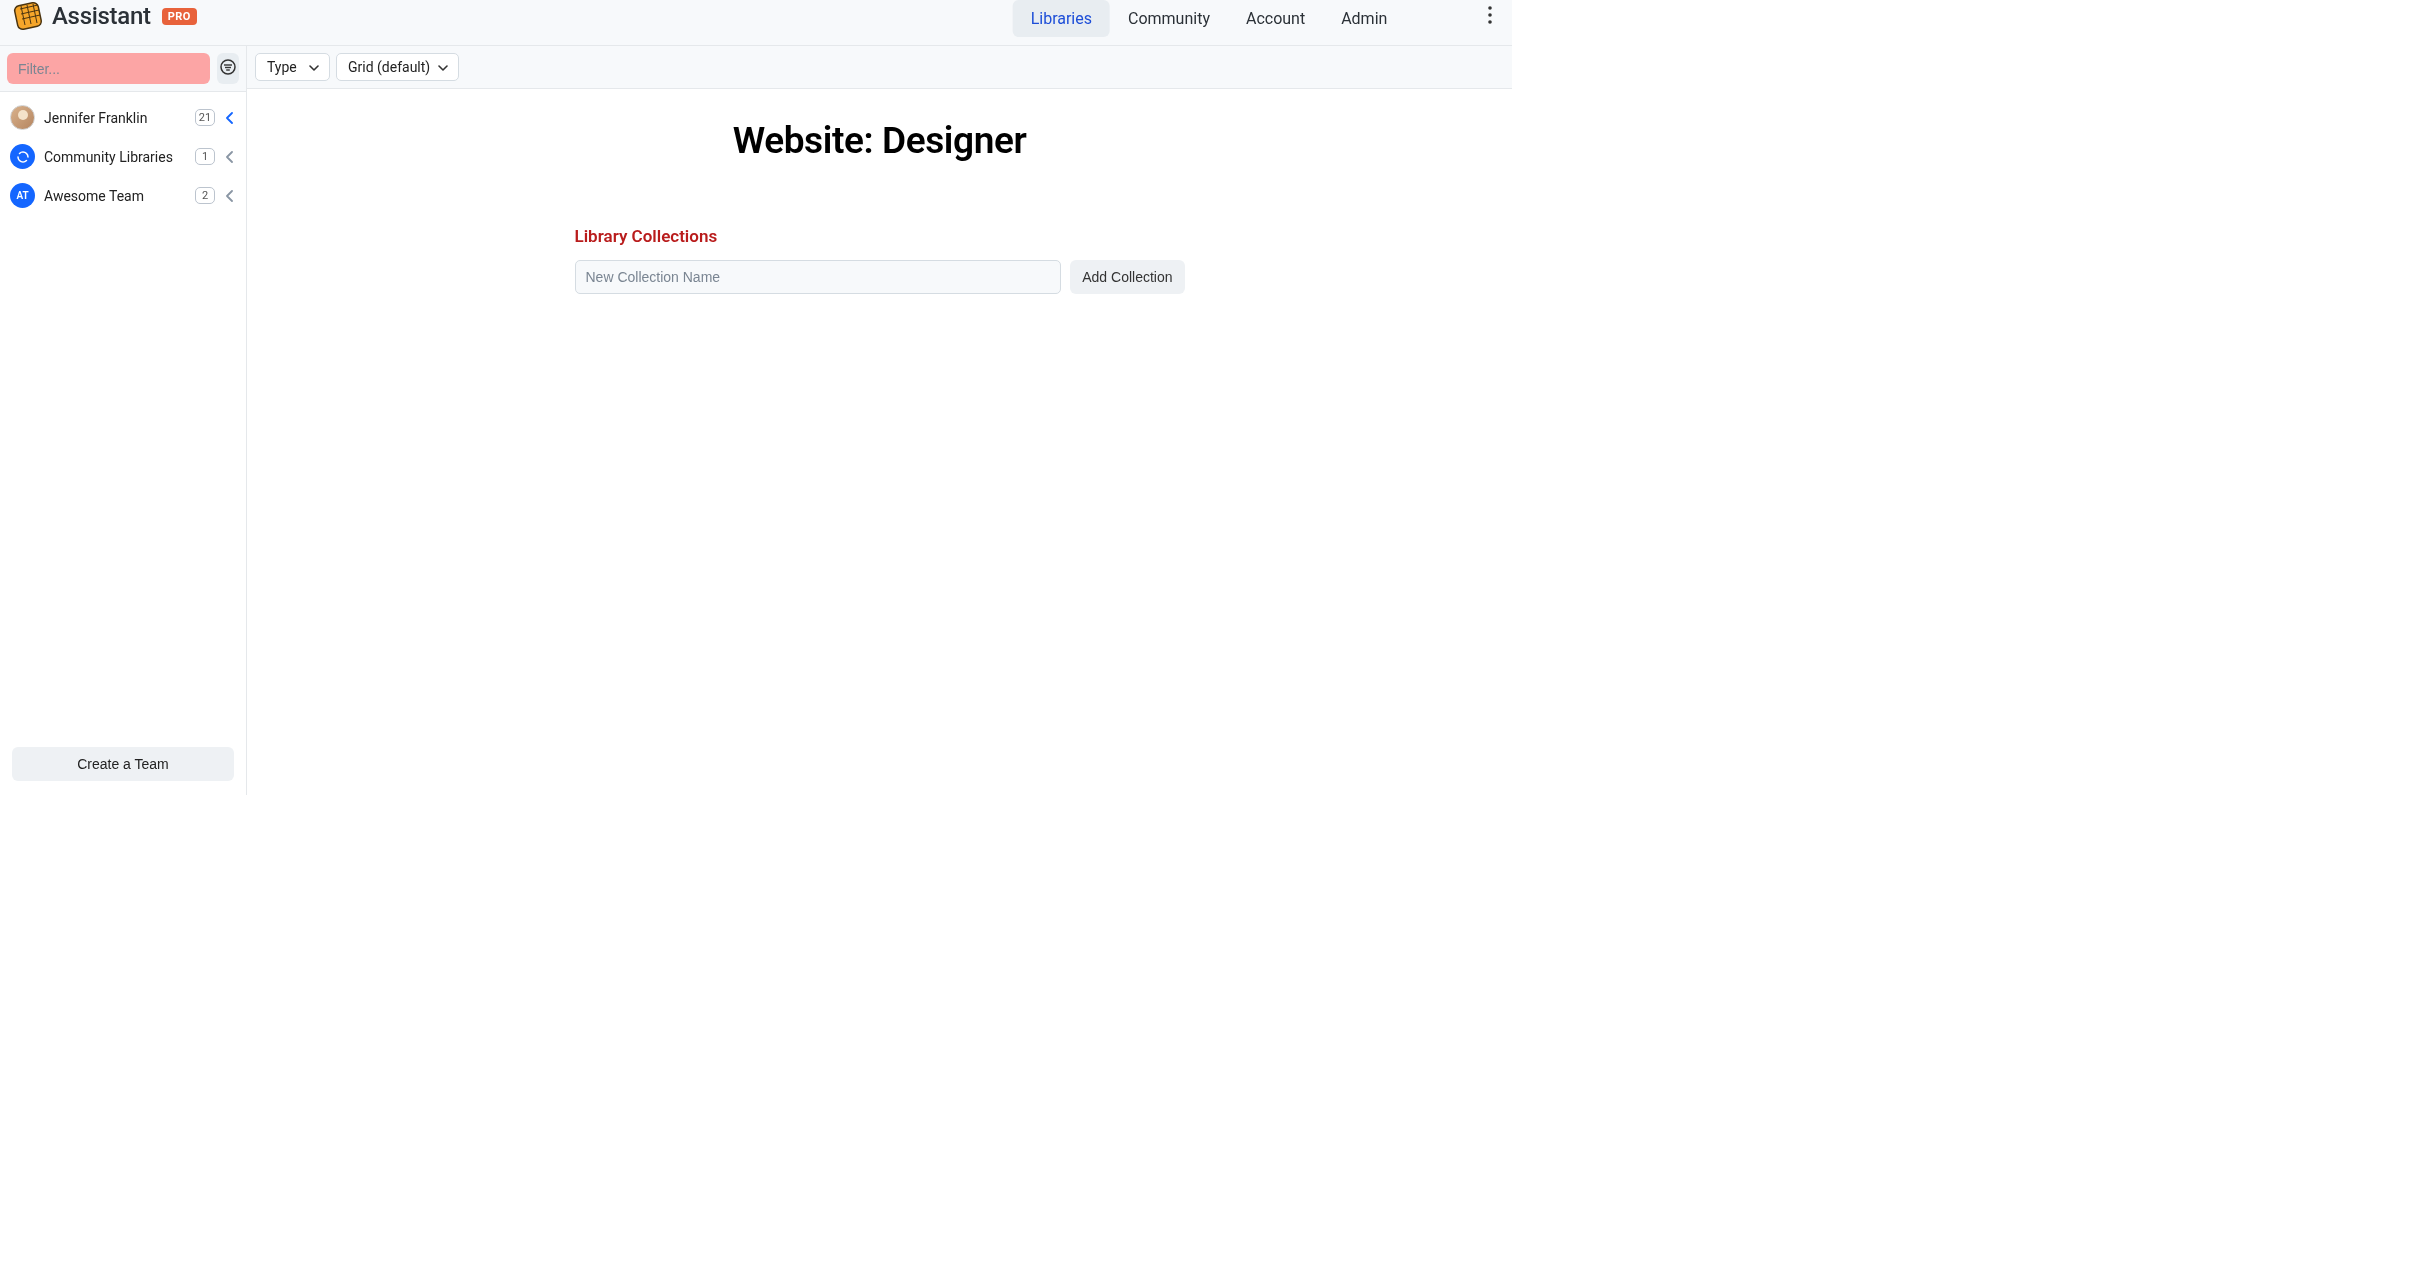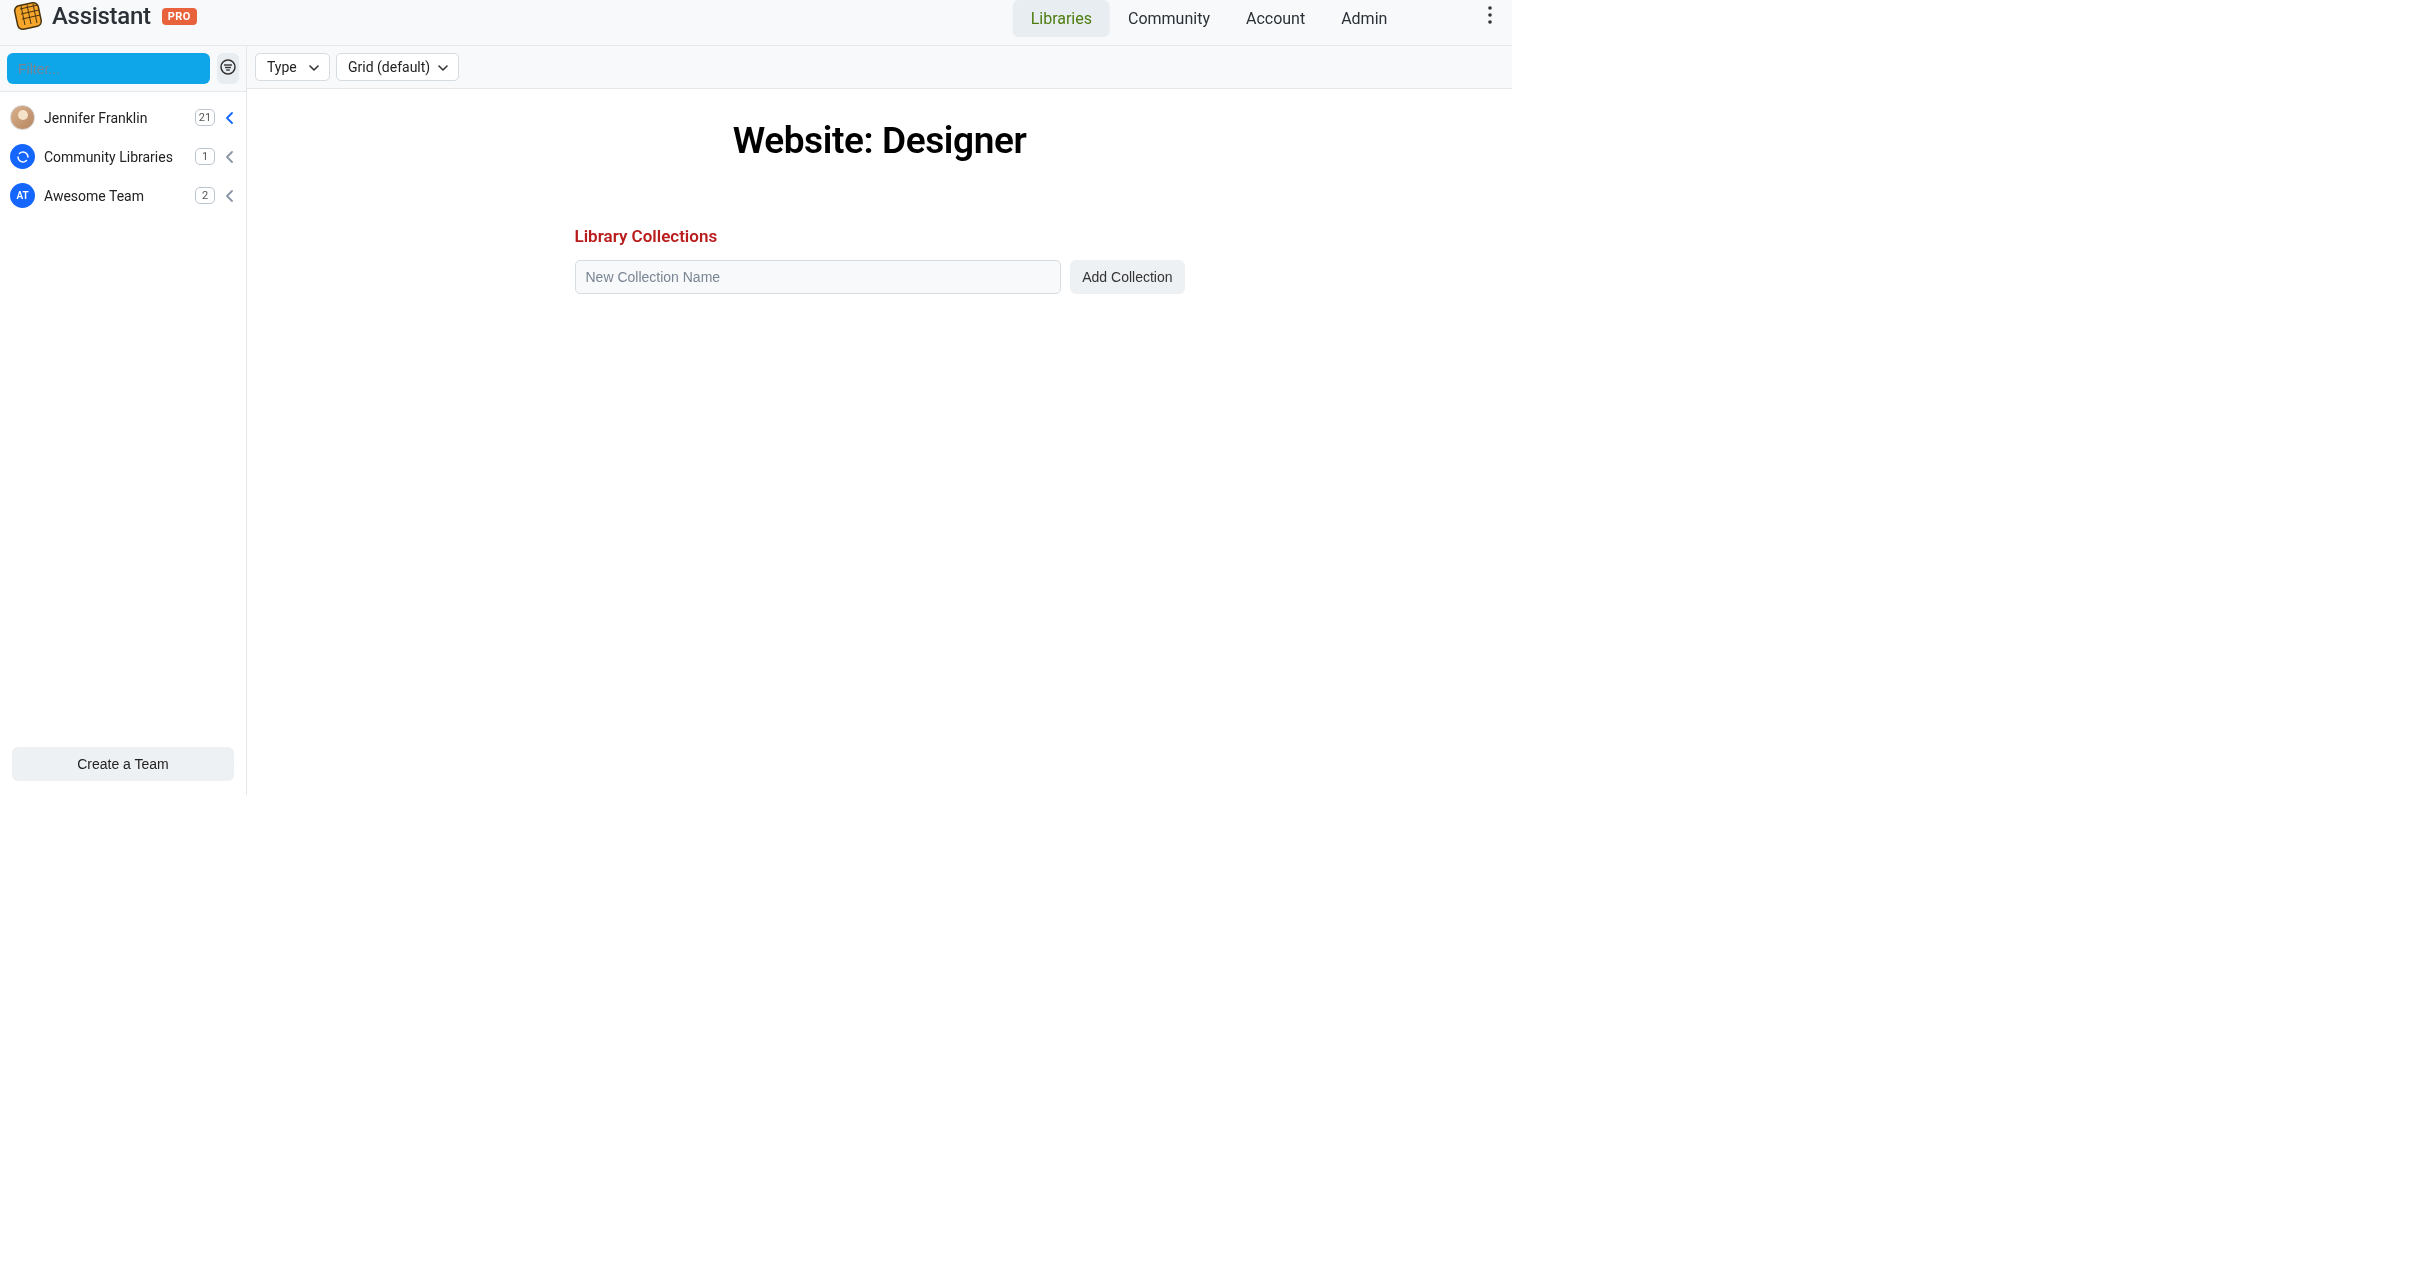--- a/index.html
+++ b/index.html
@@ -64,21 +64,21 @@
     }
     .nav-item {
       font-size: 16px;
       padding: 9px 18px;
       color: #2b3137;
       cursor: pointer;
       border-radius: 6px;
     }
     .nav-item.active {
       background: #e8edf1;
-      color: #4d7c0f;
+      color: #1d4ed8;
     }
     .header-right {
       margin-left: auto;
       padding: 6px 8px;
       cursor: pointer;
       display: flex;
       align-items: center;
     }
 
     
@@ -101,21 +101,21 @@
       background: #f7f9fb;
       border-bottom: 1px solid #e5e8eb;
       display: flex;
       gap: 7px;
       align-items: center;
     }
     .filter-input {
       flex: 1;
       height: 31px;
       padding: 0 11px;
-      background: #0ea5e9;
+      background: #fca5a5;
       border: none;
       border-radius: 6px;
       font-size: 14px;
       color: #333;
       outline: none;
     }
     .filter-input::placeholder {
       color: #7a8592;
     }
     .filter-btn {

